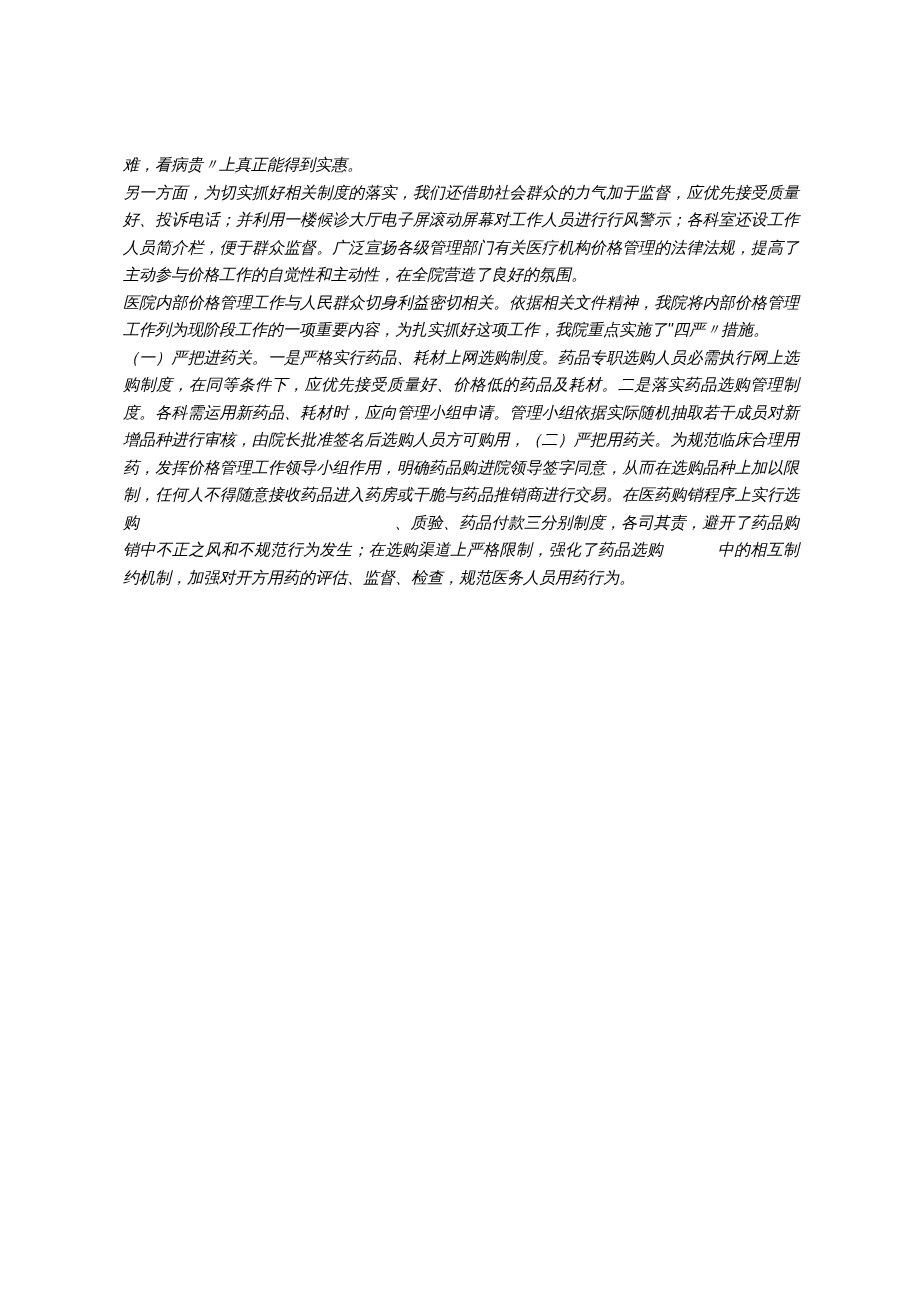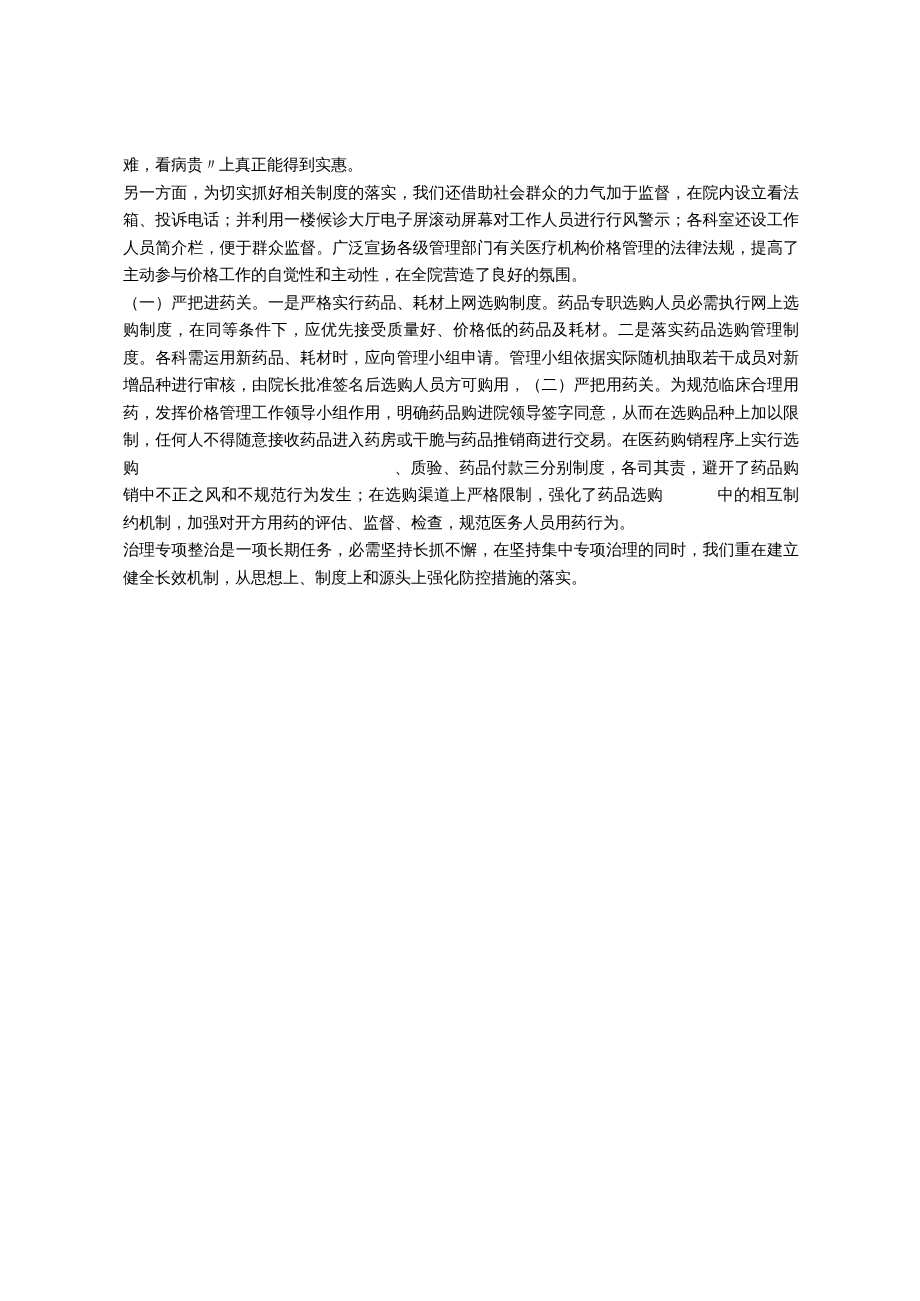--- a/index.html
+++ b/index.html
@@ -6,20 +6,21 @@
     margin: 0;
     padding: 0;
     background: #ffffff;
   }
   .page {
     position: relative;
     width: 920px;
     height: 1025px;
     background: #ffffff;
     overflow: hidden;
+    font-style: italic;
   }
   .doc-content {
     position: absolute;
     left: 123px;
     top: 151px;
     width: 676px;
     color: #000000;
     font-family: "Liberation Sans", sans-serif;
     font-size: 16px;
     line-height: 27.5px;
@@ -39,17 +40,17 @@
     height: 1px;
     vertical-align: baseline;
   }
 </style>
 </head>
 <body>
 
 <div class="page">
   <div class="doc-content">
       <p class="para"><span>难，看病贵〃上真正能得到实惠。</span></p>
-      <p class="para"><span>另一方面，为切实抓好相关制度的落实，我们还借助社会群众的力气加于监督，在院内设立看法箱、投诉电话；并利用一楼候诊大厅电子屏滚动屏幕对工作人员进行行风警示；各科室还设工作人员简介栏，便于群众监督。广泛宣扬各级管理部门有关医疗机构价格管理的法律法规，提高了主动参与价格工作的自觉性和主动性，在全院营造了良好的氛围。</span></p>
+      <p class="para"><span>另一方面，为切实抓好相关制度的落实，我们还借助社会群众的力气加于监督，应优先接受质量好、投诉电话；并利用一楼候诊大厅电子屏滚动屏幕对工作人员进行行风警示；各科室还设工作人员简介栏，便于群众监督。广泛宣扬各级管理部门有关医疗机构价格管理的法律法规，提高了主动参与价格工作的自觉性和主动性，在全院营造了良好的氛围。</span></p>
+      <p class="para"><span>医院内部价格管理工作与人民群众切身利益密切相关。依据相关文件精神，我院将内部价格管理工作列为现阶段工作的一项重要内容，为扎实抓好这项工作，我院重点实施了''四严〃措施。</span></p>
       <p class="para"><span>（一）严把进药关。一是严格实行药品、耗材上网选购制度。药品专职选购人员必需执行网上选购制度，在同等条件下，应优先接受质量好、价格低的药品及耗材。二是落实药品选购管理制度。各科需运用新药品、耗材时，应向管理小组申请。管理小组依据实际随机抽取若干成员对新增品种进行审核，由院长批准签名后选购人员方可购用，（二）严把用药关。为规范临床合理用药，发挥价格管理工作领导小组作用，明确药品购进院领导签字同意，从而在选购品种上加以限制，任何人不得随意接收药品进入药房或干脆与药品推销商进行交易。在医药购销程序上实行选购</span><span class="gap" style="width: 255px;"></span><span>、质验、药品付款三分别制度，各司其责，避开了药品购销中不正之风和不规范行为发生；在选购渠道上严格限制，强化了药品选购</span><span class="gap" style="width: 54px;"></span><span>中的相互制约机制，加强对开方用药的评估、监督、检查，规范医务人员用药行为。</span></p>
-      <p class="para"><span>治理专项整治是一项长期任务，必需坚持长抓不懈，在坚持集中专项治理的同时，我们重在建立健全长效机制，从思想上、制度上和源头上强化防控措施的落实。</span></p>
     </div>
 </div>
 
 </body></html>

